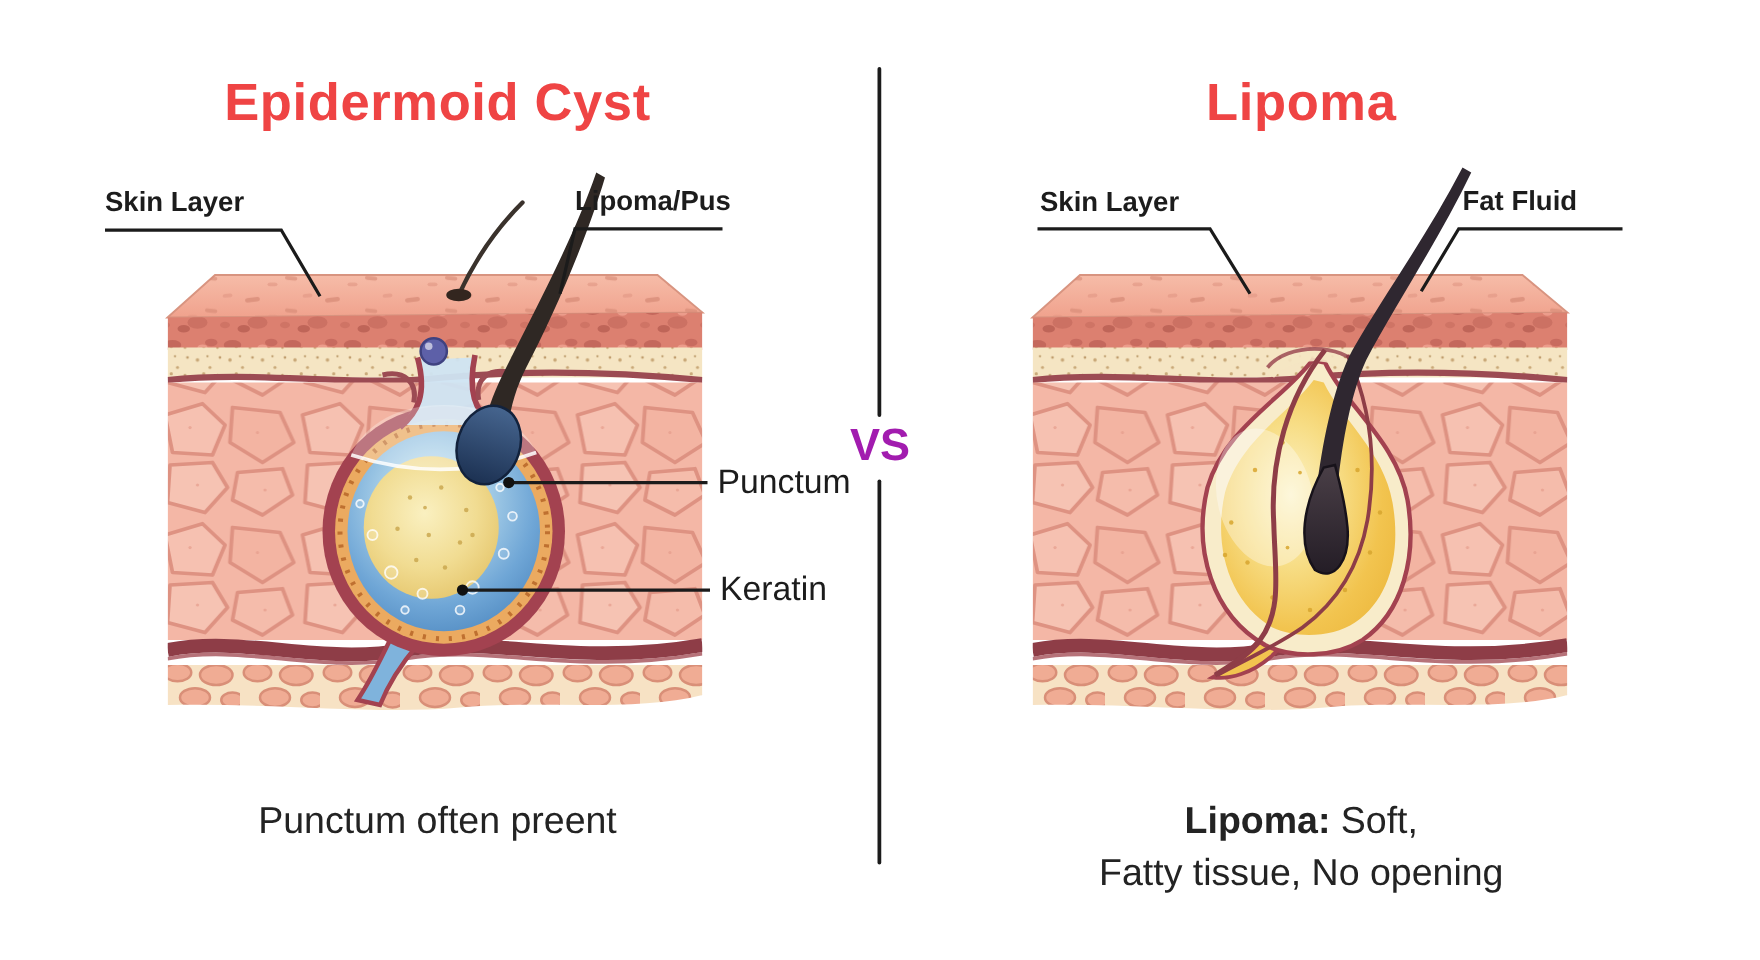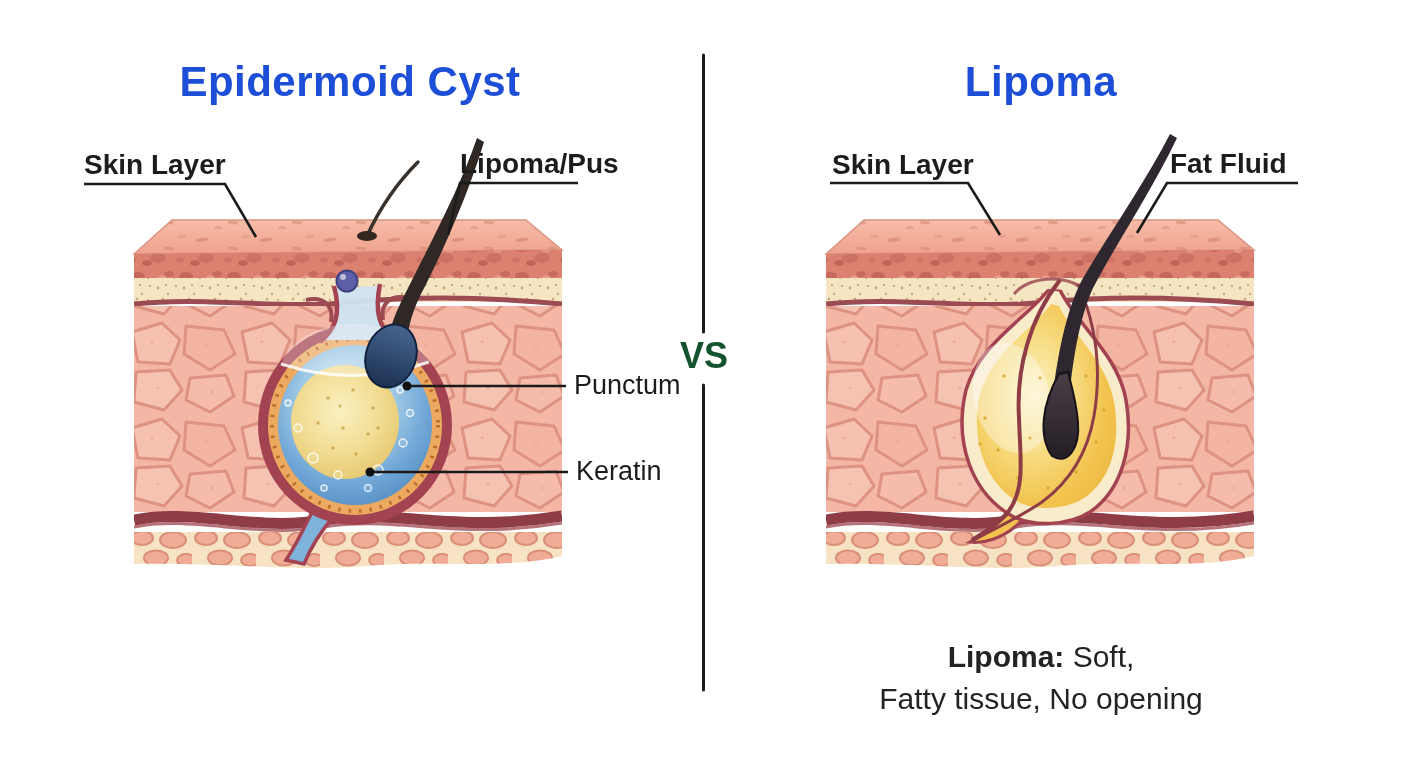--- a/index.html
+++ b/index.html
@@ -1,22 +1,22 @@
 <!DOCTYPE html>
 <html><head>
 <meta charset="utf-8">
 <style>
   html,body{margin:0;padding:0;background:#ffffff;}
   .canvas{position:relative;width:1408px;height:768px;background:#ffffff;overflow:hidden;
           font-family:"Liberation Sans",sans-serif;color:#1f1f1f;}
   .abs{position:absolute;}
-  .panel-title{font-size:42px;font-weight:700;letter-spacing:.5px;text-align:center;color:#1d4ed8;}
-  .anno{font-size:28px;font-weight:700;color:#1c1c1c;white-space:nowrap;}
+  .panel-title{font-size:42px;font-weight:700;letter-spacing:.5px;text-align:center;color:#ef4444;}
+  .anno{font-size:22px;font-weight:700;color:#1c1c1c;white-space:nowrap;}
   .anno-light{font-size:27px;font-weight:400;color:#1c1c1c;white-space:nowrap;}
-  .vs{font-size:36px;font-weight:800;color:#14532d;text-align:center;width:64px;}
+  .vs{font-size:36px;font-weight:800;color:#a21caf;text-align:center;width:64px;}
   .caption{width:442px;text-align:center;font-size:30px;line-height:42px;color:#232323;}
   .caption b{font-weight:700;}
   svg{display:block;}
 </style>
 </head>
 <body>
 
 <div class="canvas">
 
   <svg class="abs" style="left:128px;top:128px;" width="440" height="442" viewBox="0 0 440 442">
@@ -308,19 +308,20 @@
 
   <div class="abs anno" style="left:84px;top:149px;">Skin Layer</div>
   <div class="abs anno" style="left:460px;top:148px;">Lipoma/Pus</div>
   <div class="abs anno-light" style="left:574px;top:370px;">Punctum</div>
   <div class="abs anno-light" style="left:576px;top:456px;text-align:center;">Keratin</div>
 
   <div class="abs anno" style="left:832px;top:149px;">Skin Layer</div>
   <div class="abs anno" style="left:1170px;top:148px;">Fat Fluid</div>
 
   <div class="abs caption" style="left:129px;top:636px;">
+    <div>Punctum often preent</div>
   </div>
   <div class="abs caption" style="left:820px;top:636px;">
     <div><b>Lipoma:</b><span> Soft,</span></div>
     <div>Fatty tissue, No opening</div>
   </div>
 
 </div>
 
 </body></html>

